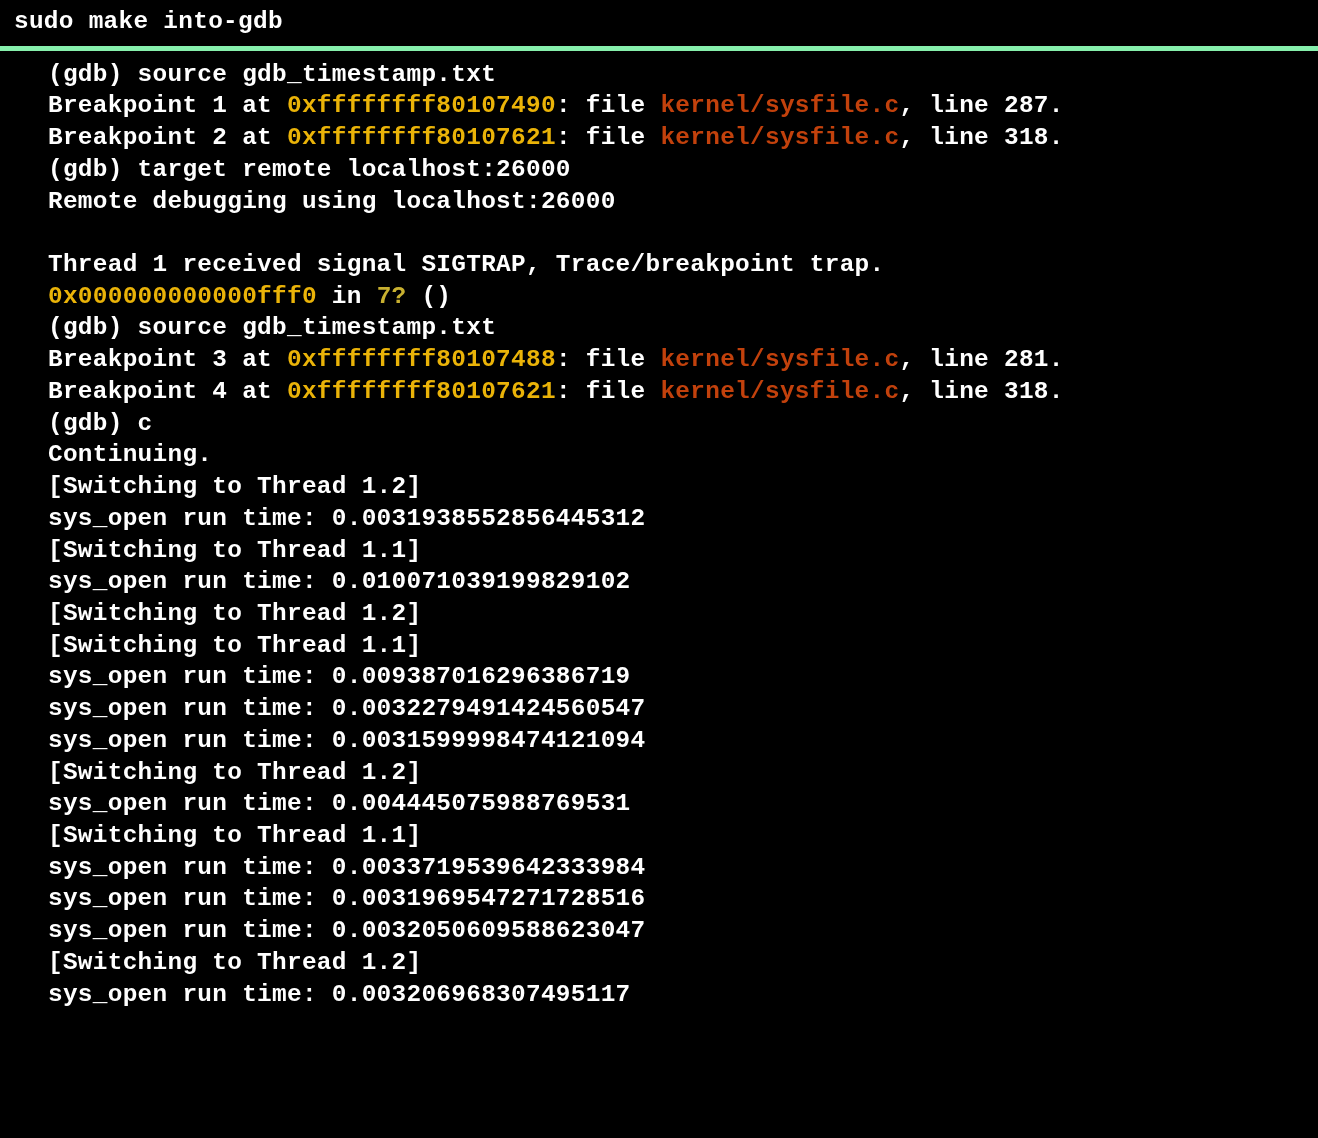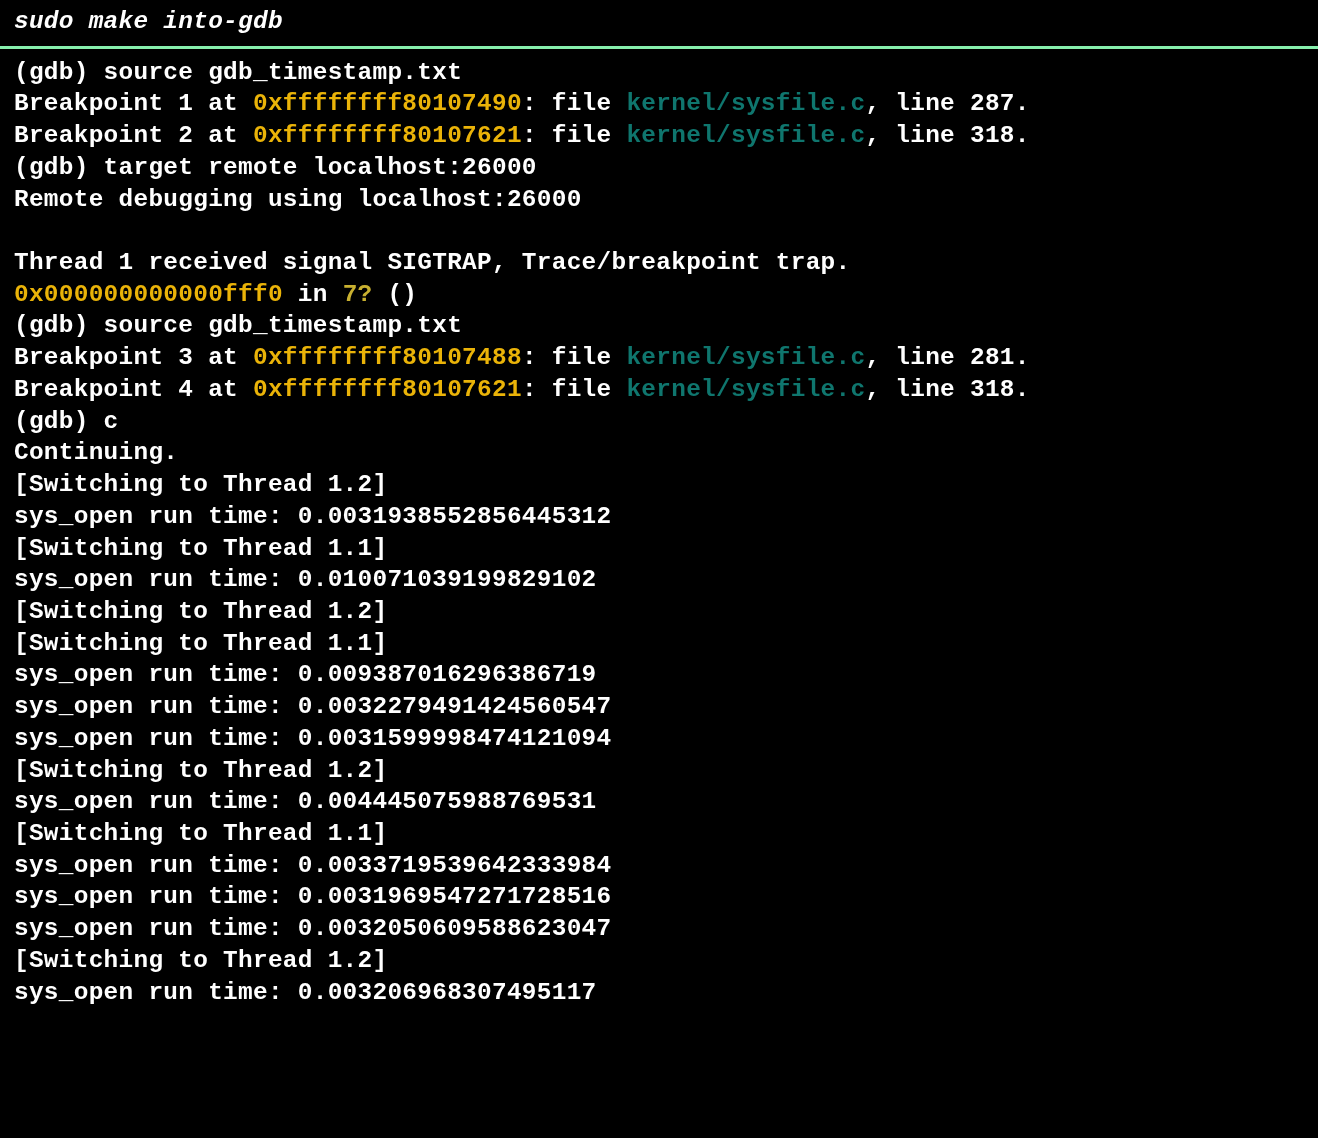--- a/index.html
+++ b/index.html
@@ -15,37 +15,37 @@
       font-weight: bold;
       line-height: 1.3;
       padding: 0;
       width: 1318px;
       height: 1138px;
       overflow: hidden;
       letter-spacing: 0.3px;
     }
     .title-bar {
       padding: 6px 14px 8px 14px;
-      border-bottom: 3px solid #86efac;
+      border-bottom: 5px solid #86efac;
       font-size: 24.4px;
-      font-style: italic;
     }
     .terminal {
       padding: 8px 14px;
       white-space: pre;
     }
     .line {
       display: block;
       min-height: 1.3em;
+      margin-left: 34px;
     }
     .addr {
       color: #eab308;
     }
     .file {
-      color: #0f766e;
+      color: #c2410c;
     }
     .unknown {
       color: #c8b030;
     }
   </style>
 </head>
 <body>
 
 <div class="title-bar">
   <span>sudo make into-gdb</span>

